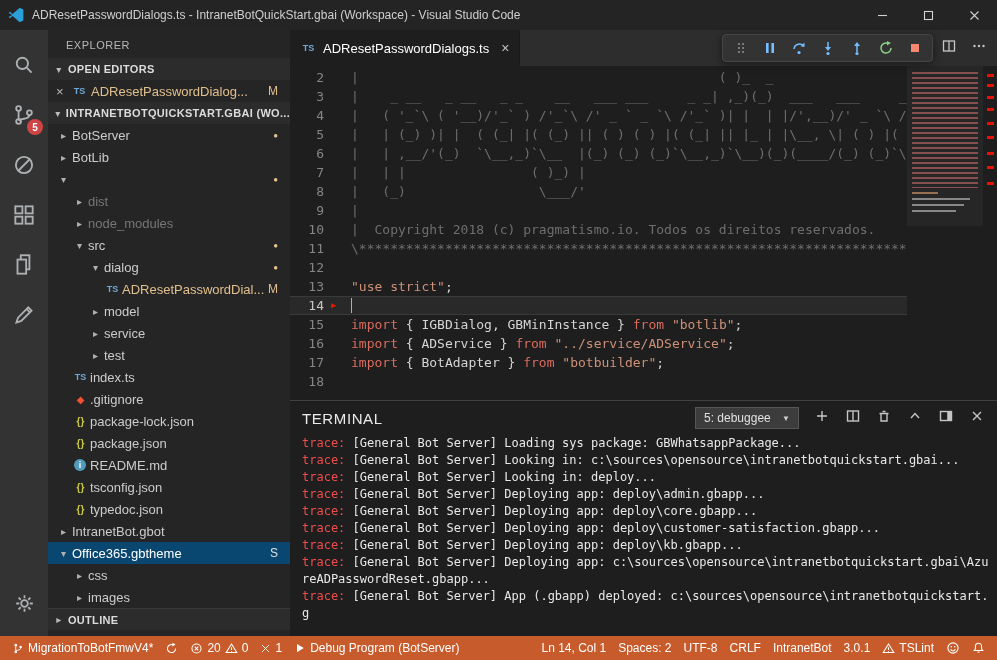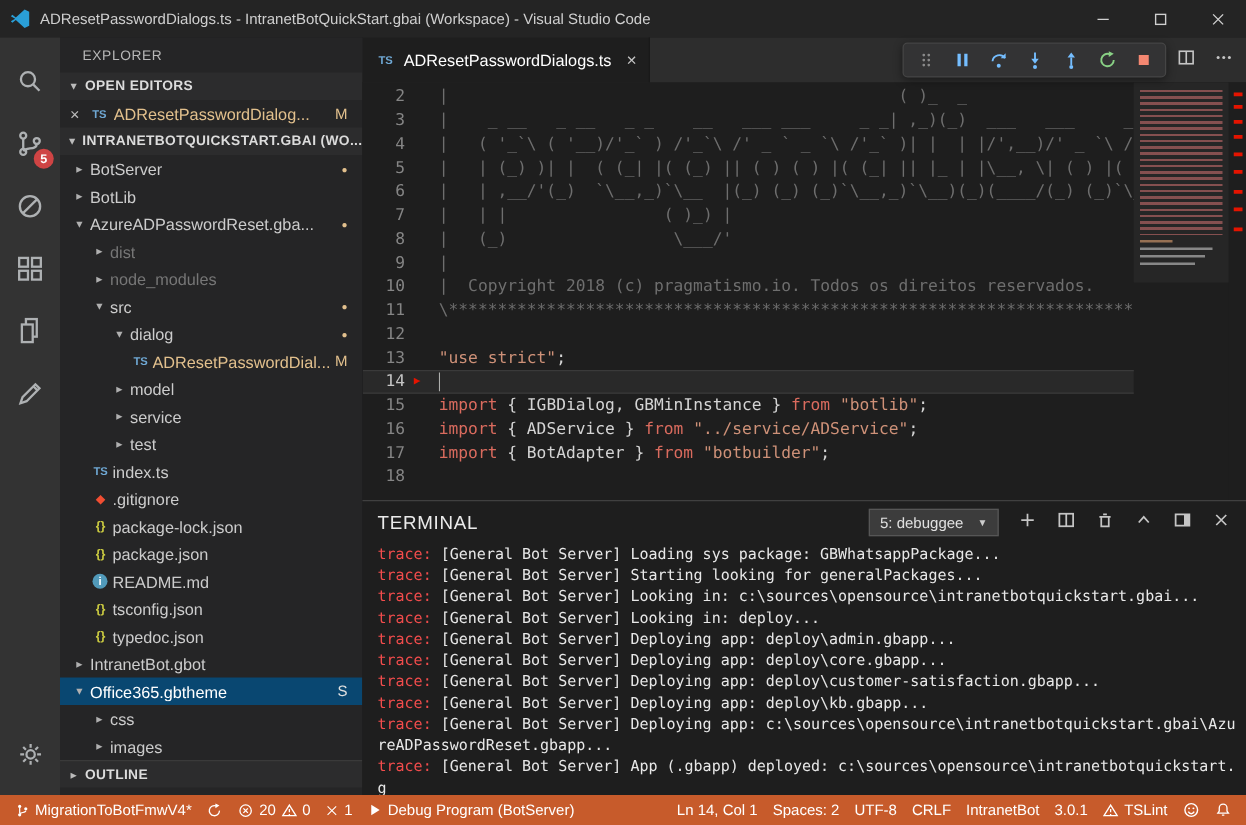--- a/index.html
+++ b/index.html
@@ -200,21 +200,20 @@
             <span class="dot">●</span>
           </span>
         </div>
         <div class="trow" style="padding-left: 8px;">
           <span class="chev">▸</span>
           <span class="tlabel">BotLib</span>
           <span class="tright"></span>
         </div>
         <div class="trow" style="padding-left: 8px;">
           <span class="chev">▾</span>
-          <span class="tlabel">AzureADPasswordReset.gba...</span>
           <span class="tright">
             <span class="dot">●</span>
           </span>
         </div>
         <div class="trow" style="padding-left: 24px;">
           <span class="chev">▸</span>
           <span class="tlabel dim">dist</span>
           <span class="tright"></span>
         </div>
         <div class="trow" style="padding-left: 24px;">
@@ -463,21 +462,20 @@
                 <rect x="2.5" y="3.5" width="11" height="9"></rect>
                 <rect x="9.2" y="3.5" width="4.3" height="9" fill="#c5c5c5" stroke="none"></rect>
               </svg></span>
           <span class="picon"><svg width="16" height="16" viewBox="0 0 16 16">
                 <path d="M4 4l8 8M12 4l-8 8"></path>
               </svg></span>
         </div>
       </div>
       <div class="term">
           <div class="tline"><span class="tprefix">trace:</span><span class="ttext"> [General Bot Server] Loading sys package: GBWhatsappPackage...</span></div>
-          <div class="tline"><span class="tprefix">trace:</span><span class="ttext"> [General Bot Server] Starting looking for generalPackages...</span></div>
           <div class="tline"><span class="tprefix">trace:</span><span class="ttext"> [General Bot Server] Looking in: c:\sources\opensource\intranetbotquickstart.gbai...</span></div>
           <div class="tline"><span class="tprefix">trace:</span><span class="ttext"> [General Bot Server] Looking in: deploy...</span></div>
           <div class="tline"><span class="tprefix">trace:</span><span class="ttext"> [General Bot Server] Deploying app: deploy\admin.gbapp...</span></div>
           <div class="tline"><span class="tprefix">trace:</span><span class="ttext"> [General Bot Server] Deploying app: deploy\core.gbapp...</span></div>
           <div class="tline"><span class="tprefix">trace:</span><span class="ttext"> [General Bot Server] Deploying app: deploy\customer-satisfaction.gbapp...</span></div>
           <div class="tline"><span class="tprefix">trace:</span><span class="ttext"> [General Bot Server] Deploying app: deploy\kb.gbapp...</span></div>
           <div class="tline"><span class="tprefix">trace:</span><span class="ttext"> [General Bot Server] Deploying app: c:\sources\opensource\intranetbotquickstart.gbai\AzureADPasswordReset.gbapp...</span></div>
           <div class="tline"><span class="tprefix">trace:</span><span class="ttext"> [General Bot Server] App (.gbapp) deployed: c:\sources\opensource\intranetbotquickstart.g</span></div>
         </div>
     </div>

